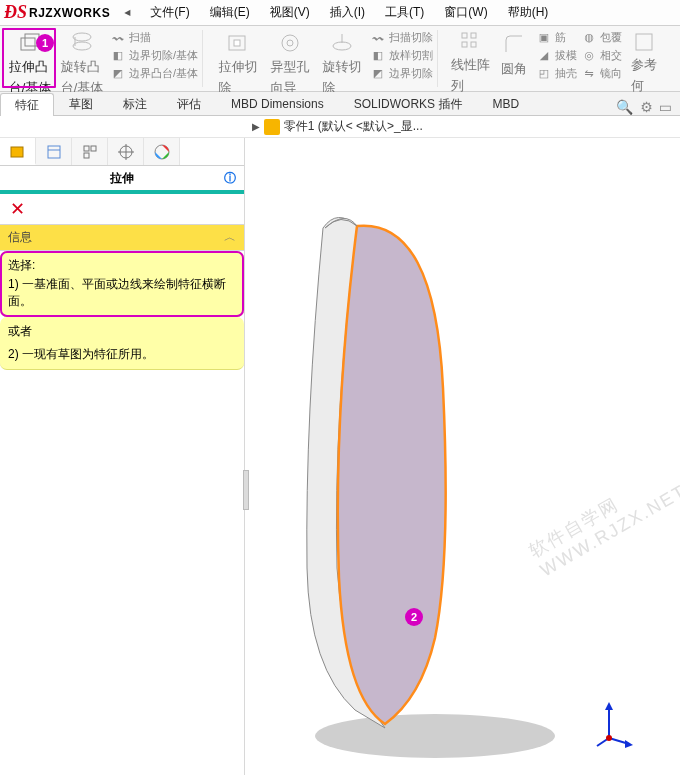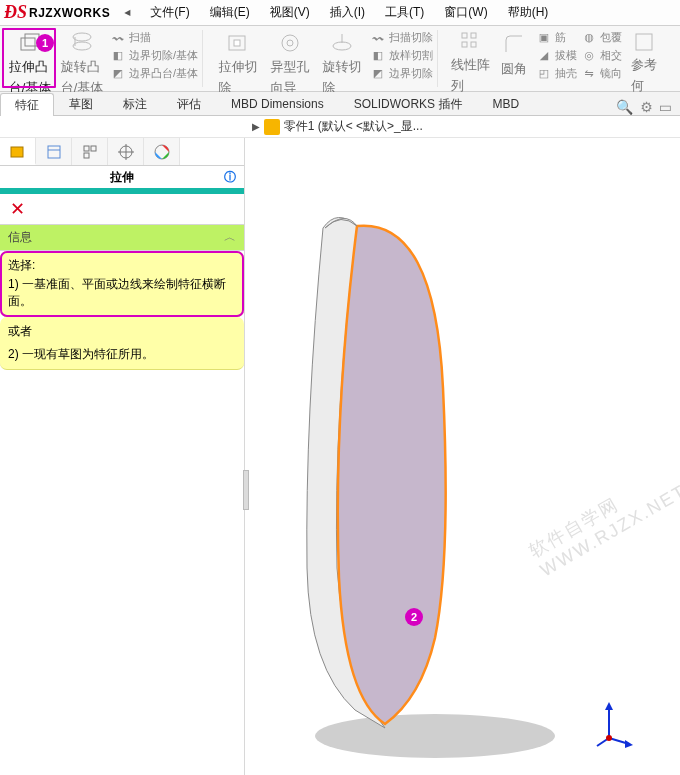--- a/index.html
+++ b/index.html
@@ -92,26 +92,26 @@
   .pm-tabs {
     display:flex; height:28px; border-bottom:1px solid #d0d0d0;
   }
   .pm-tab {
     width:36px; display:flex; align-items:center; justify-content:center;
     border-right:1px solid #e4e4e4; background:#f6f6f6;
   }
   .pm-tab.sel { background:#fff; border-bottom:2px solid #fff;}
   .pm-title {
     display:flex; align-items:center; justify-content:center; height:28px;
-    font-weight:bold; border-bottom:6px solid #14b8a6; position:relative;
+    font-weight:bold; border-bottom:4px solid #14b8a6; position:relative;
   }
   .pm-title .help { position:absolute; right:8px; color:#1a73e8; }
   .pm-cancel { padding:6px 10px; color:#d9001b; font-size:18px; line-height:1; }
   .pm-section-h {
-    background:#bef264; padding:4px 8px; font-size:12px; color:#444;
+    background:#fde047; padding:4px 8px; font-size:12px; color:#444;
     border-top:1px solid #d6d6d6; border-bottom:1px solid #d6d6d6;
     display:flex; justify-content:space-between; align-items:flex-end;
   }
   .pm-yellow {
     background:#ffffa8; border-bottom:1px solid #e0e070;
     padding:6px 8px; font-size:12px; color:#000; position:relative;border-radius:7px;
   }
   .pm-yellow.hl { outline:2px solid #d600c0; outline-offset:-2px; }
   .viewport {
     flex:1; position:relative; background:#fff; overflow:hidden;

